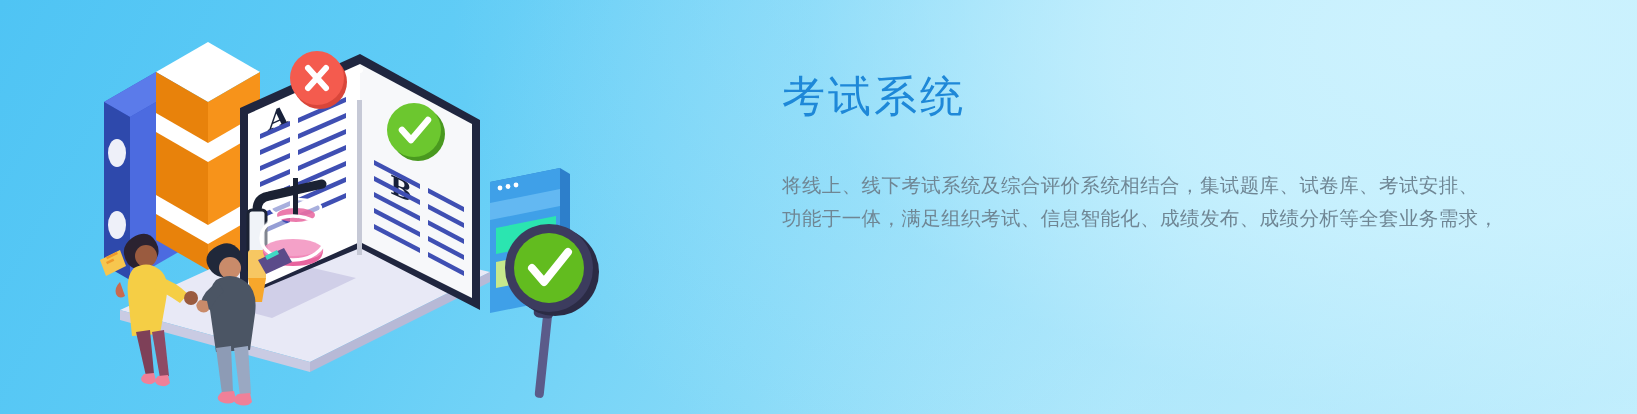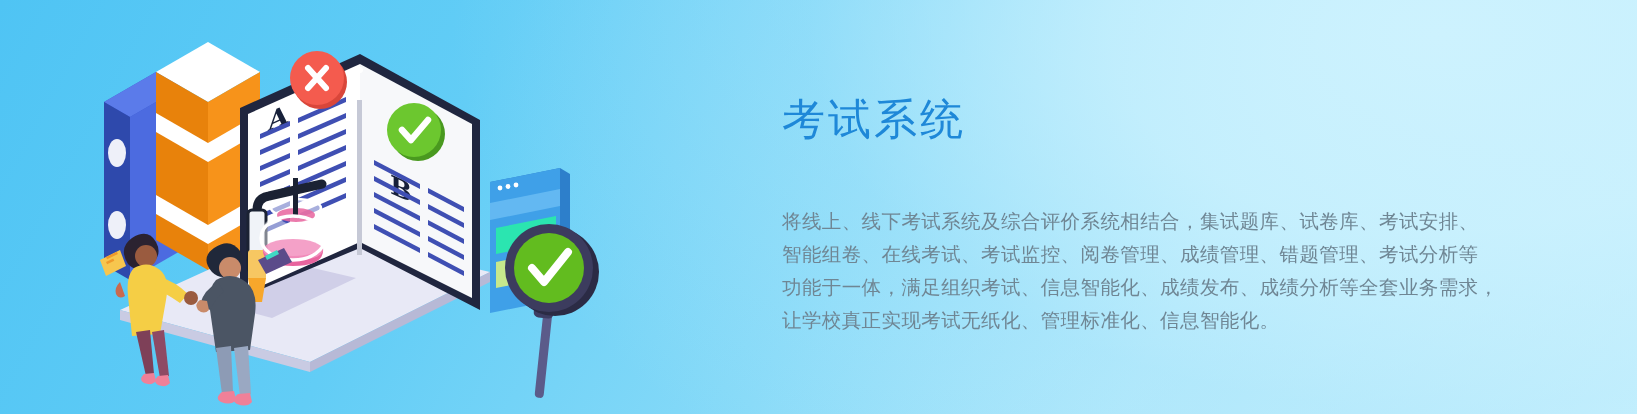--- a/index.html
+++ b/index.html
@@ -12,29 +12,29 @@
     position:relative;
     width:1637px; height:414px;
     background:
       radial-gradient(ellipse 1500px 900px at 88% 8%, #CDF2FE 0%, rgba(205,242,254,0.75) 22%, rgba(182,233,252,0.35) 42%, rgba(110,206,245,0) 66%),
       linear-gradient(118deg, #4FC4F4 0%, #62CDF6 28%, #87DAF8 52%, #ADE7FB 72%, #C7F0FD 100%);
     overflow:hidden;
   }
 
   
   .text-col {
-    position:absolute; left:782px; top:93px; width:720px;
+    position:absolute; left:782px; top:70px; width:720px;
   }
   .title {
     font-size:43px; line-height:1.25; font-weight:400;
     color:#1E88D8; letter-spacing:3px;
     font-family:"DejaVu Sans","Liberation Sans",sans-serif;
   }
   .desc {
-    margin-top:58px;
+    margin-top:45px;
     font-size:19.5px; line-height:33px;
     color:#6F8694; letter-spacing:0.4px;
     font-family:"DejaVu Sans","Liberation Sans",sans-serif;
     max-width:706px;
   }
   .desc p { margin:0; white-space:nowrap; }
 
   
   .illus { position:absolute; left:60px; top:10px; width:620px; height:400px; }
   .illus svg { display:block; width:620px; height:400px; }
@@ -221,19 +221,17 @@
         <polygon points="198,250 224,238 232,252 206,264" fill="#5B4B8A"></polygon>
         <polygon points="205,246 217,240 219,244 207,250" fill="#3FD9C4"></polygon>
       </g>
     </svg>
   </div>
 
   <div class="text-col">
     <h1 class="title">考试系统</h1>
     <div class="desc">
       <p>将线上、线下考试系统及综合评价系统相结合，集试题库、试卷库、考试安排、</p>
-      <p>智能组卷、在线考试、考试监控、阅卷管理、成绩管理、错题管理、考试分析等</p>
       <p>功能于一体，满足组织考试、信息智能化、成绩发布、成绩分析等全套业务需求，</p>
-      <p>让学校真正实现考试无纸化、管理标准化、信息智能化。</p>
     </div>
   </div>
 
 </div>
 
 </body></html>

